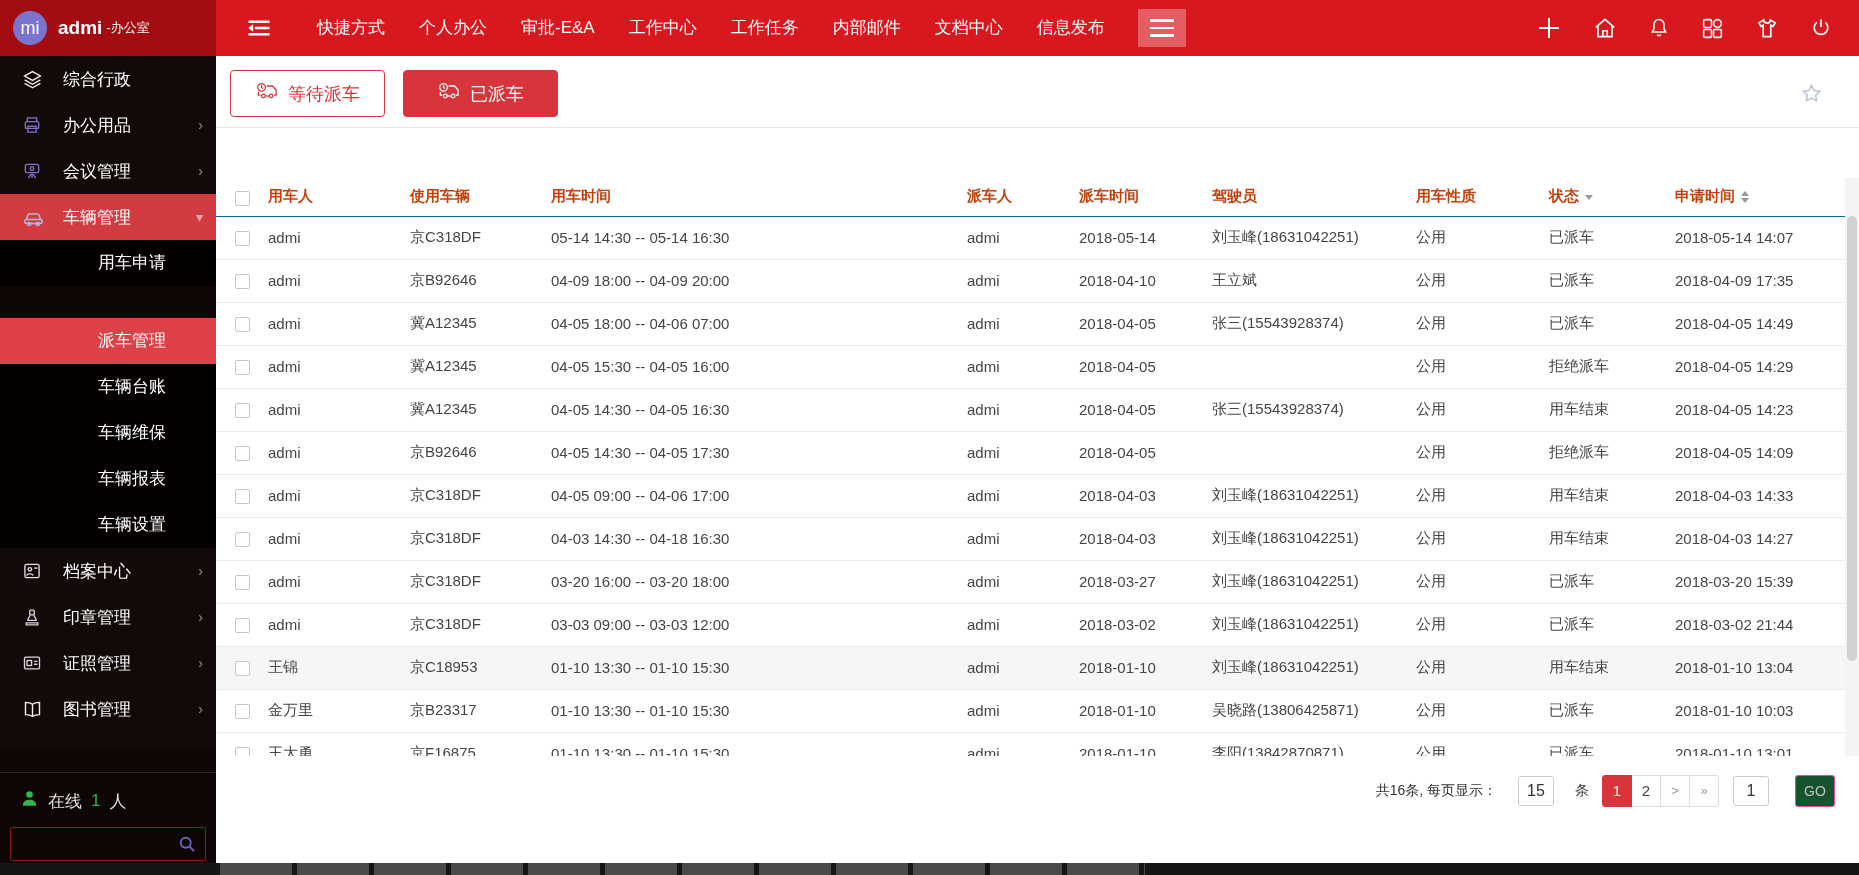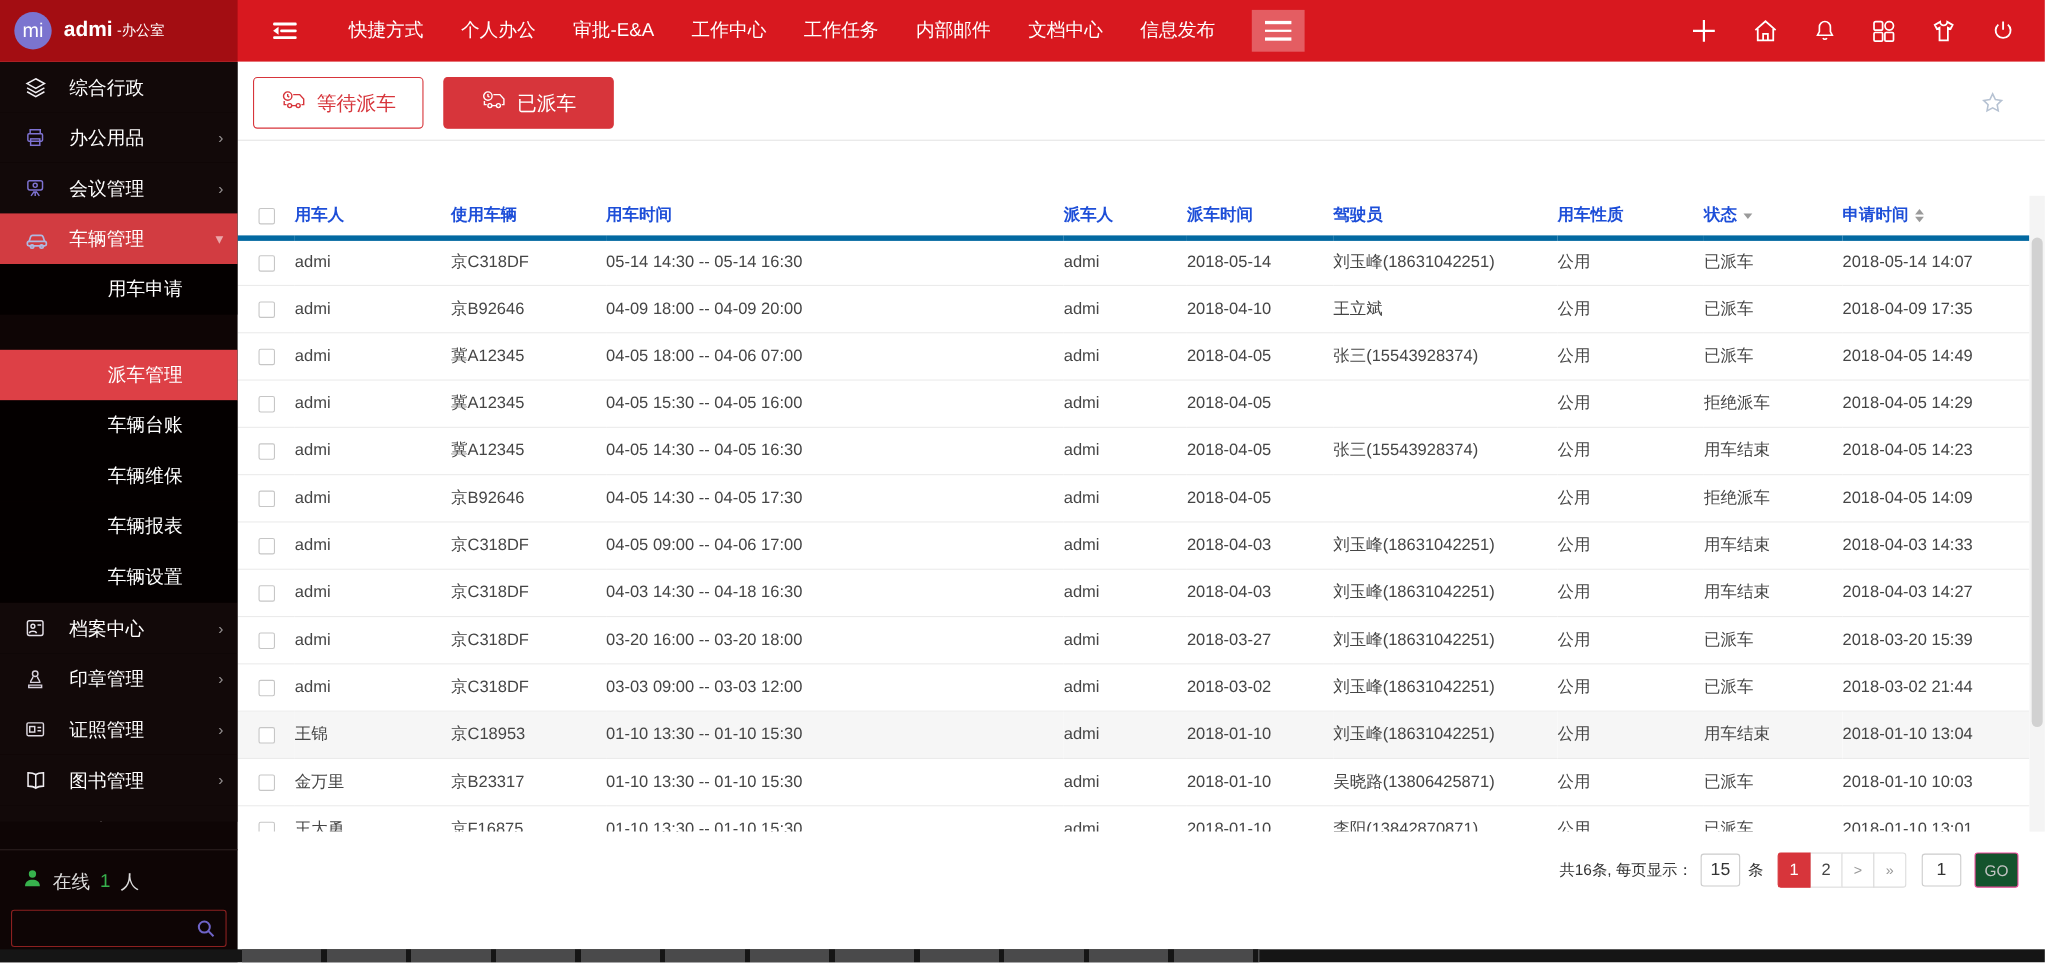--- a/index.html
+++ b/index.html
@@ -43,34 +43,34 @@
   .tab.t0 { left:14px; }
   .tab.t1 { left:187px; }
   .tab.active { background:#d7353b; color:#fff; }
   .star-btn { position:absolute; right:36px; top:26px; cursor:pointer; }
   .actions-row { height:49px; border-bottom:1px solid #e5e5e5; display:flex; align-items:center; padding-left:25px; gap:15px; background:#fdfdfd; }
   .act-btn { height:28px; padding:0 13px; background:#d12b31; border:none; border-radius:3px; color:#fff; font-size:15px; cursor:pointer; font-family:inherit; }
 
   
   .table-wrap { position:absolute; top:122px; left:0; width:1629px; height:578px; overflow:hidden; }
   table { width:1629px; border-collapse:collapse; table-layout:fixed; }
-  thead th { height:38px; font-size:15px; font-weight:bold; color:#1d4ed8; text-align:left; border-bottom:5px solid #0369a1; background:#fff; padding:0; }
+  thead th { height:38px; font-size:15px; font-weight:bold; color:#c2410c; text-align:left; border-bottom:1px solid #0369a1; background:#fff; padding:0; }
   tbody td { height:43px; font-size:15px; color:#454545; border-bottom:1px solid #ebebeb; padding:0; white-space:nowrap; overflow:hidden; }
   tr.highlight td { background:#f6f6f6; }
   .cbox { display:inline-block; width:15px; height:15px; border:1px solid #c6c6c6; border-radius:2px; background:#fff; margin-left:19px; vertical-align:middle; cursor:pointer; }
   .sort { display:inline-flex; flex-direction:column; gap:2px; margin-left:6px; vertical-align:middle; cursor:pointer; }
   .tri { width:0; height:0; border-left:4.5px solid transparent; border-right:4.5px solid transparent; }
   .tri.down { border-top:5.5px solid #9a9a9a; }
   .tri.up { border-bottom:5.5px solid #9a9a9a; }
   .vscroll { position:absolute; top:122px; right:0; width:14px; height:578px; background:#f4f4f4; }
   .vthumb { position:absolute; top:38px; left:2px; width:10px; height:445px; background:#d1d1d1; border-radius:5px; cursor:pointer; }
 
   
   .pagination { position:absolute; right:24px; top:719px; height:32px; display:flex; align-items:center; font-size:14px; color:#333; }
-  .pg-input { width:36px; height:30px; border:1px solid #ccc; border-radius:3px; text-align:center; font-size:16px; color:#333; margin:0 7px; outline:none; font-family:inherit; }
+  .pg-input { width:36px; height:30px; border:1px solid #ccc; border-radius:3px; text-align:center; font-size:16px; color:#333; margin:0 21px; outline:none; font-family:inherit; }
   .page-btns { display:flex; margin-left:13px; }
   .pbtn { min-width:30px; height:32px; line-height:30px; text-align:center; border:1px solid #dcdcdc; background:#fff; color:#444; font-size:15px; margin-left:-1px; cursor:pointer; padding:0 6px; }
   .pbtn:first-child { margin-left:0; border-radius:3px 0 0 3px; }
   .pbtn:last-child { border-radius:0 3px 3px 0; }
   .pbtn.active { background:#d7353b; border-color:#d7353b; color:#fff; z-index:1; }
   .pbtn.nav { color:#999; font-size:13px; }
   .go-input { margin-left:14px; }
   .go-btn { width:40px; height:32px; background:#14532d; border:1px solid #ec4899; border-radius:3px; color:#c3c3c3; font-size:14px; margin-left:5px; cursor:pointer; font-family:inherit; }
 
   

